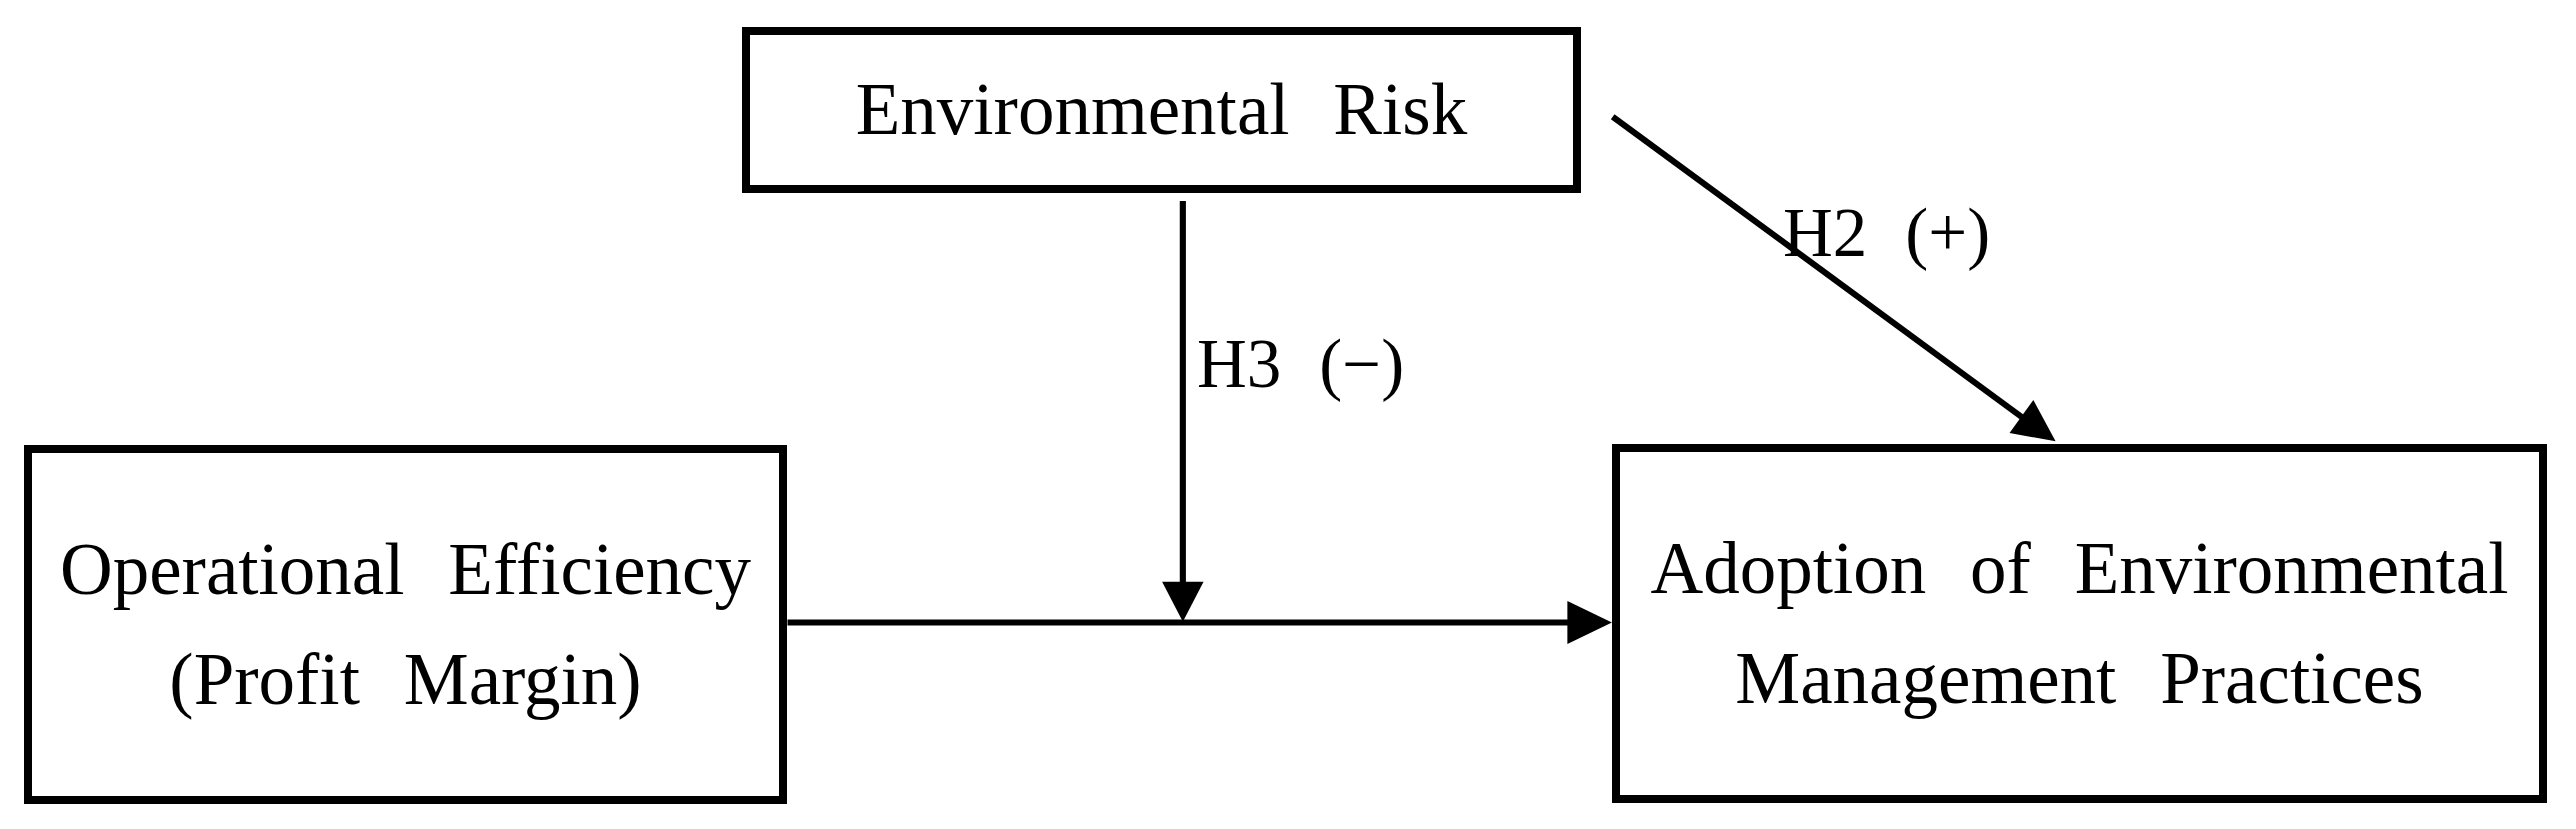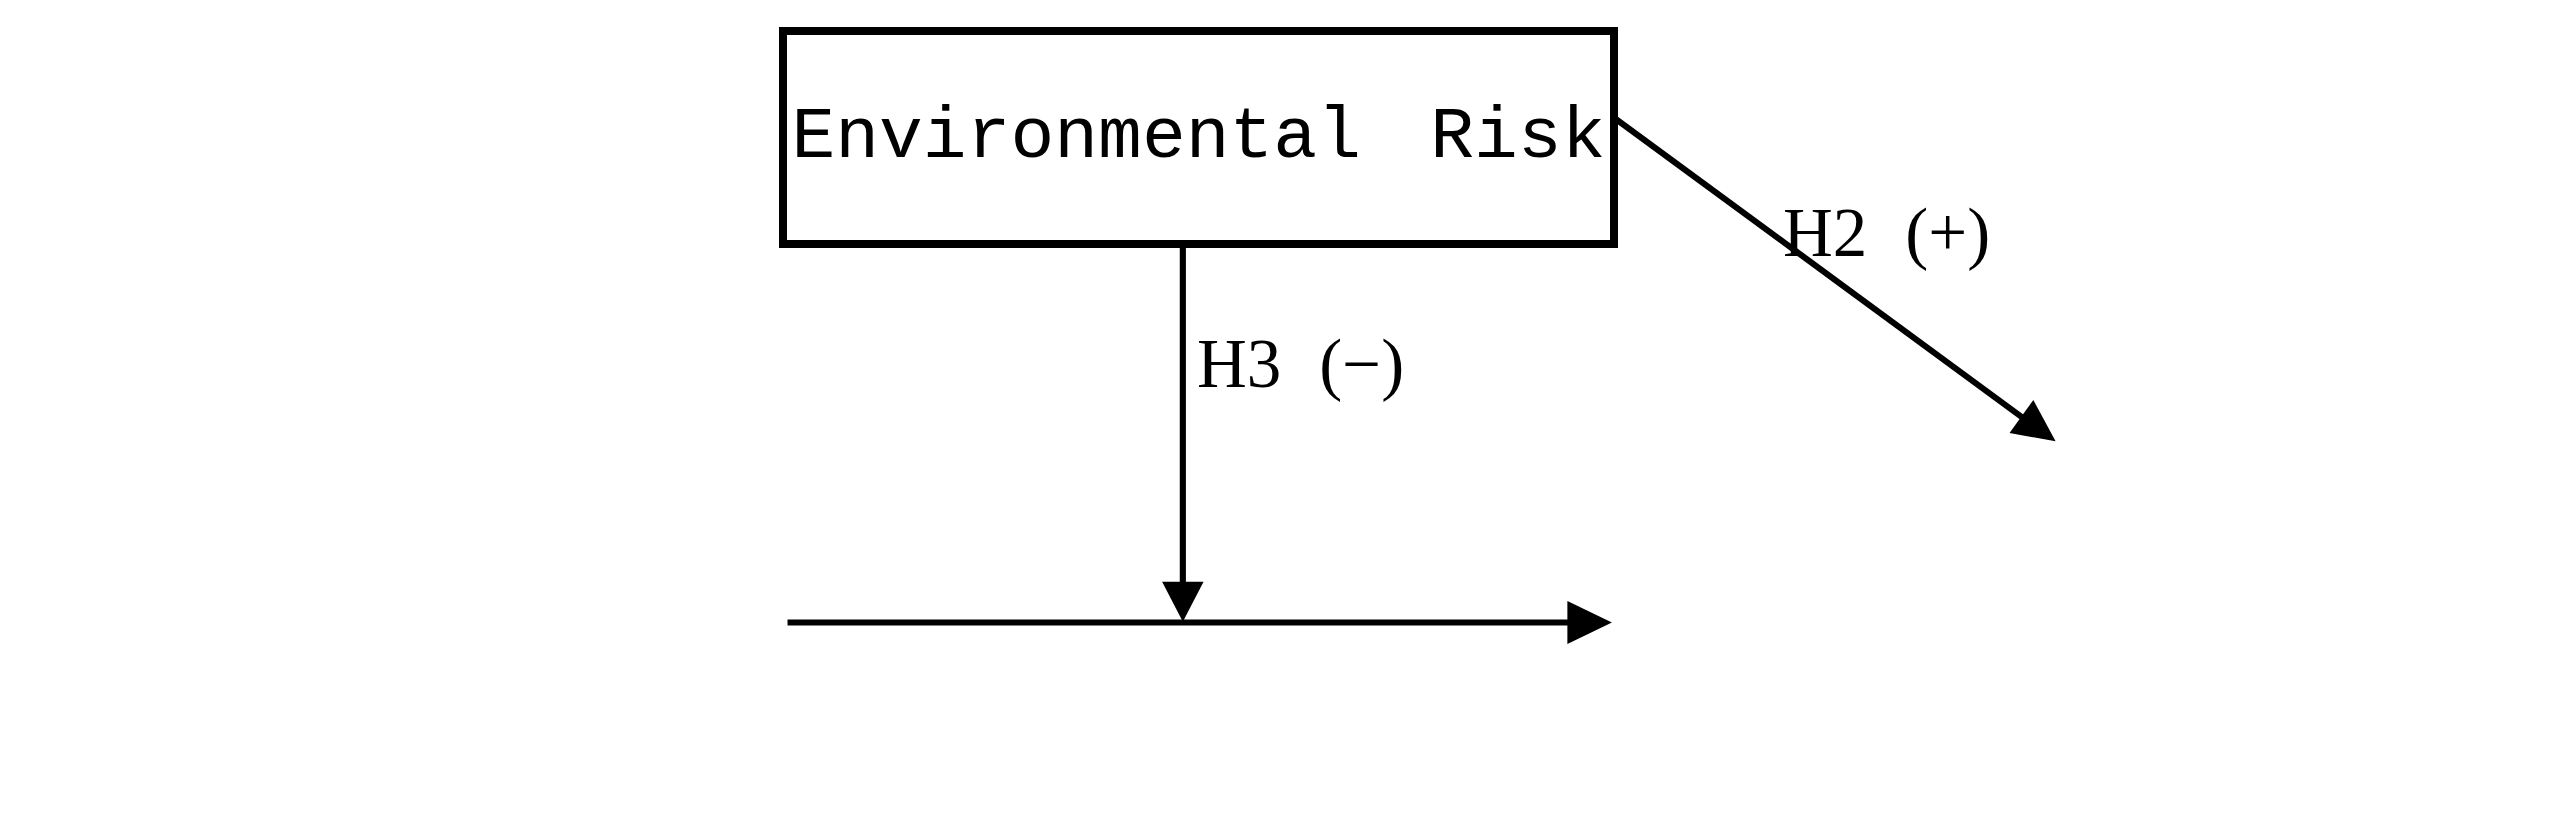--- a/index.html
+++ b/index.html
@@ -27,21 +27,21 @@
     align-items: center;
     text-align: center;
   }
   .node-label {
     font-size: 73px;
     line-height: 1.5;
     word-spacing: 0.35em;
     white-space: nowrap;
   }
   #node-environmental-risk {
-    left: 779px; top: 27px; width: 839px; height: 221px; font-family: Liberation Mono, monospace;
+    left: 742px; top: 27px; width: 839px; height: 166px;
   }
   #node-operational-efficiency {
     left: 24px; top: 445px; width: 763px; height: 359px;
   }
   #node-adoption {
     left: 1612px; top: 444px; width: 935px; height: 359px;
   }
   #edges-svg {
     position: absolute;
     left: 0; top: 0;
@@ -82,19 +82,27 @@
     <polygon points="1540,810 1513,758 1567,758"></polygon>
 
     <line x1="2100" y1="152" x2="2638" y2="547"></line>
     <polygon points="2677,575 2617,564 2648,521"></polygon>
   </svg>
 
   <div class="node" id="node-environmental-risk">
     <div class="node-label">Environmental Risk</div>
   </div>
 
+  <div class="node" id="node-operational-efficiency">
+    <div class="node-label">Operational Efficiency</div>
+    <div class="node-label">(Profit Margin)</div>
+  </div>
 
+  <div class="node" id="node-adoption">
+    <div class="node-label">Adoption of Environmental</div>
+    <div class="node-label">Management Practices</div>
+  </div>
 
   <div class="edge-label" id="label-h3">H3 (−)</div>
   <div class="edge-label" id="label-h2">H2 (+)</div>
 
 </div>
 
 
 </body></html>

